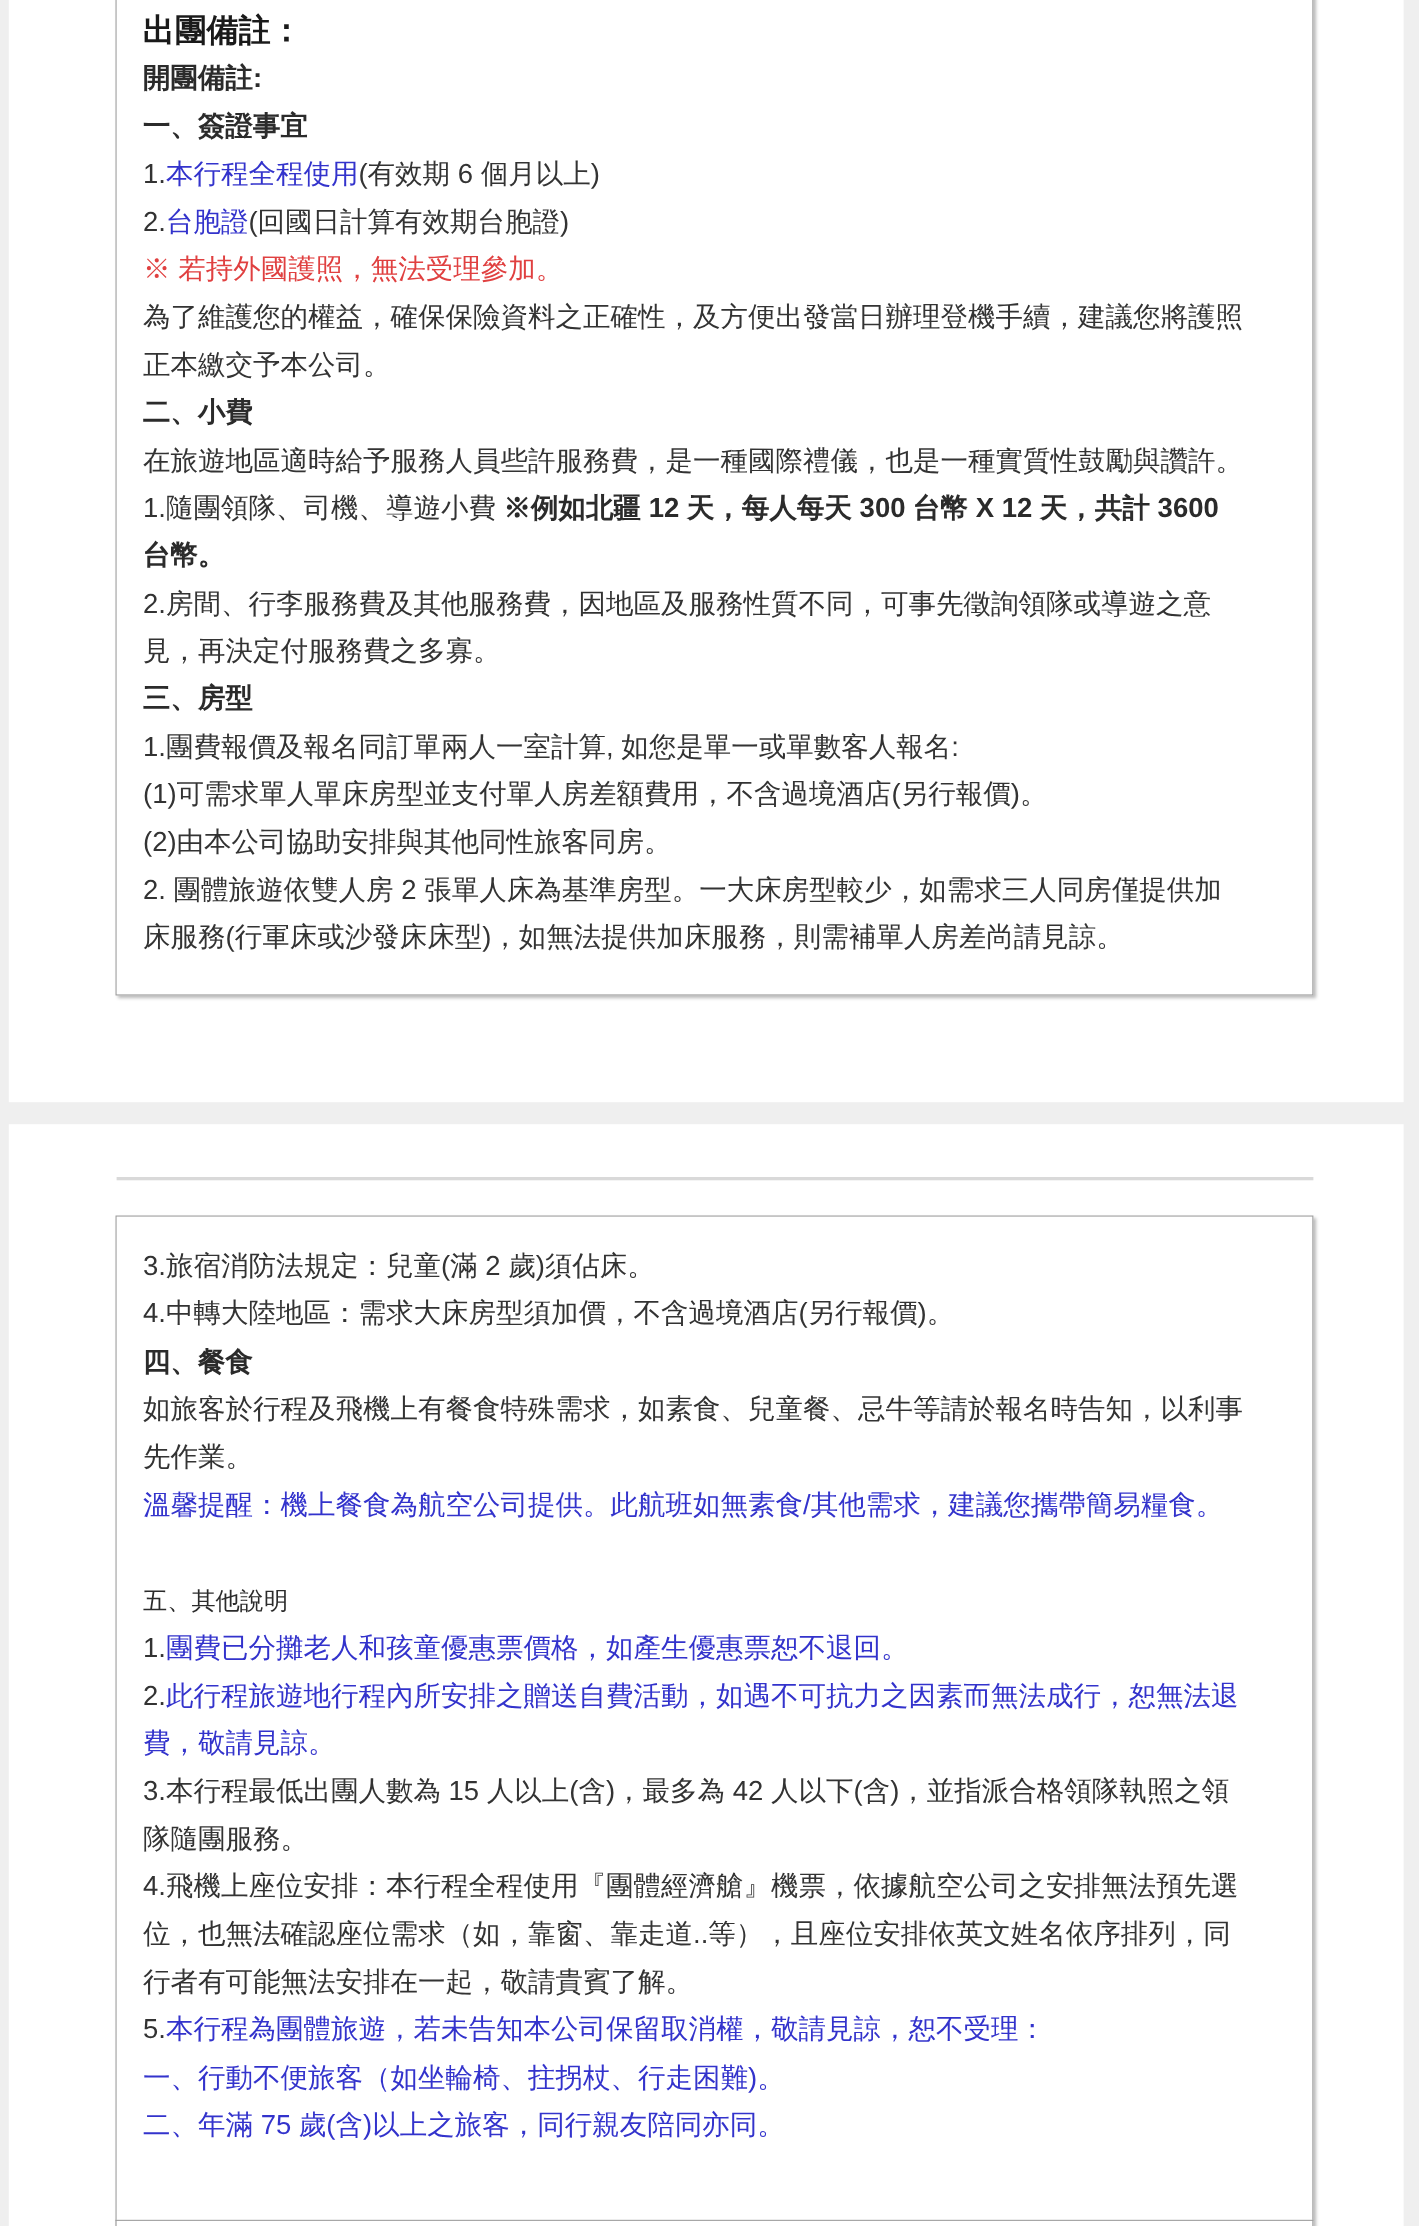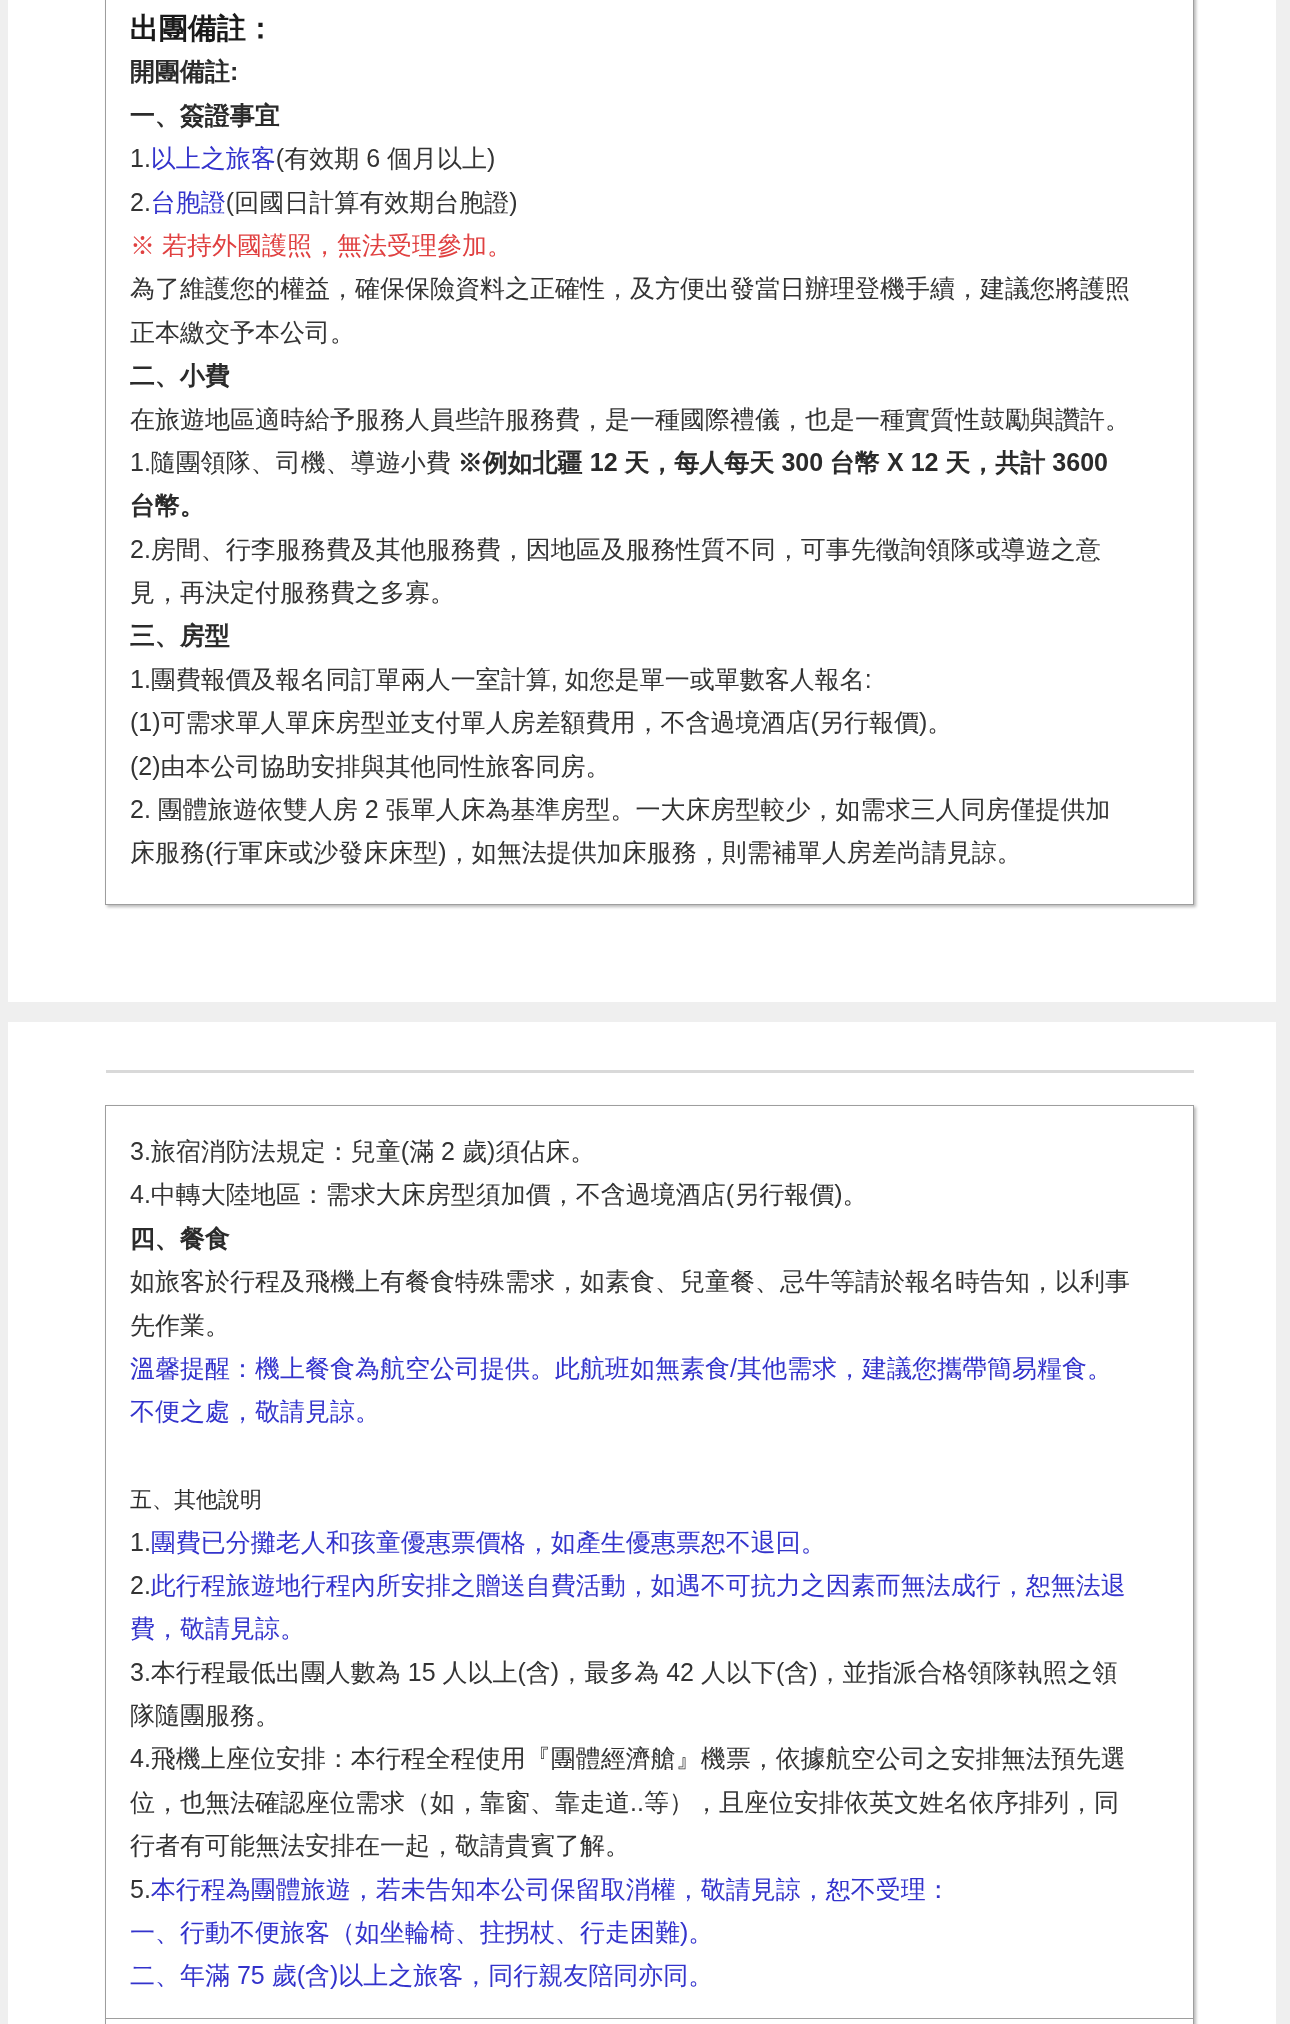--- a/index.html
+++ b/index.html
@@ -53,21 +53,21 @@
 
 <div class="panel" id="panel1"></div>
 <div class="panel" id="panel2"></div>
 
 <div id="divider-line"></div>
 
 <div class="note-box" id="box1">
     <div class="line"><span class="title">出團備註：</span></div>
     <div class="line"><span class="bold">開團備註:</span></div>
     <div class="line"><span class="bold">一、簽證事宜</span></div>
-    <div class="line"><span>1.</span><span class="blue link">以上之旅客</span><span>(有效期 6 個月以上)</span></div>
+    <div class="line"><span>1.</span><span class="blue link">本行程全程使用</span><span>(有效期 6 個月以上)</span></div>
     <div class="line"><span>2.</span><span class="blue link">台胞證</span><span>(回國日計算有效期台胞證)</span></div>
     <div class="line"><span class="red">※ 若持外國護照，無法受理參加。</span></div>
     <div class="line"><span>為了維護您的權益，確保保險資料之正確性，及方便出發當日辦理登機手續，建議您將護照</span></div>
     <div class="line"><span>正本繳交予本公司。</span></div>
     <div class="line"><span class="bold">二、小費</span></div>
     <div class="line"><span>在旅遊地區適時給予服務人員些許服務費，是一種國際禮儀，也是一種實質性鼓勵與讚許。</span></div>
     <div class="line"><span>1.隨團領隊、司機、導遊小費 </span><span class="bold">※例如北疆 12 天，每人每天 300 台幣 X 12 天，共計 3600</span></div>
     <div class="line"><span class="bold">台幣。</span></div>
     <div class="line"><span>2.房間、行李服務費及其他服務費，因地區及服務性質不同，可事先徵詢領隊或導遊之意</span></div>
     <div class="line"><span>見，再決定付服務費之多寡。</span></div>
@@ -78,21 +78,20 @@
     <div class="line"><span>2. 團體旅遊依雙人房 2 張單人床為基準房型。一大床房型較少，如需求三人同房僅提供加</span></div>
     <div class="line"><span>床服務(行軍床或沙發床床型)，如無法提供加床服務，則需補單人房差尚請見諒。</span></div>
   </div>
 <div class="note-box" id="box2">
     <div class="line"><span>3.旅宿消防法規定：兒童(滿 2 歲)須佔床。</span></div>
     <div class="line"><span>4.中轉大陸地區：需求大床房型須加價，不含過境酒店(另行報價)。</span></div>
     <div class="line"><span class="bold">四、餐食</span></div>
     <div class="line"><span>如旅客於行程及飛機上有餐食特殊需求，如素食、兒童餐、忌牛等請於報名時告知，以利事</span></div>
     <div class="line"><span>先作業。</span></div>
     <div class="line"><span class="blue">溫馨提醒：機上餐食為航空公司提供。此航班如無素食/其他需求，建議您攜帶簡易糧食。</span></div>
-    <div class="line"><span class="blue">不便之處，敬請見諒。</span></div>
     <div class="line">&nbsp;</div>
     <div class="line"><span class="serif">五、其他說明</span></div>
     <div class="line"><span>1.</span><span class="blue">團費已分攤老人和孩童優惠票價格，如產生優惠票恕不退回。</span></div>
     <div class="line"><span>2.</span><span class="blue">此行程旅遊地行程內所安排之贈送自費活動，如遇不可抗力之因素而無法成行，恕無法退</span></div>
     <div class="line"><span class="blue">費，敬請見諒。</span></div>
     <div class="line"><span>3.本行程最低出團人數為 15 人以上(含)，最多為 42 人以下(含)，並指派合格領隊執照之領</span></div>
     <div class="line"><span>隊隨團服務。</span></div>
     <div class="line"><span>4.飛機上座位安排：本行程全程使用『團體經濟艙』機票，依據航空公司之安排無法預先選</span></div>
     <div class="line"><span>位，也無法確認座位需求（如，靠窗、靠走道..等），且座位安排依英文姓名依序排列，同</span></div>
     <div class="line"><span>行者有可能無法安排在一起，敬請貴賓了解。</span></div>

